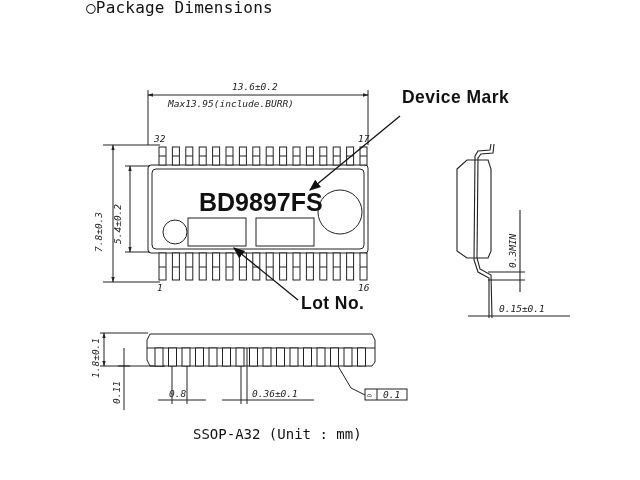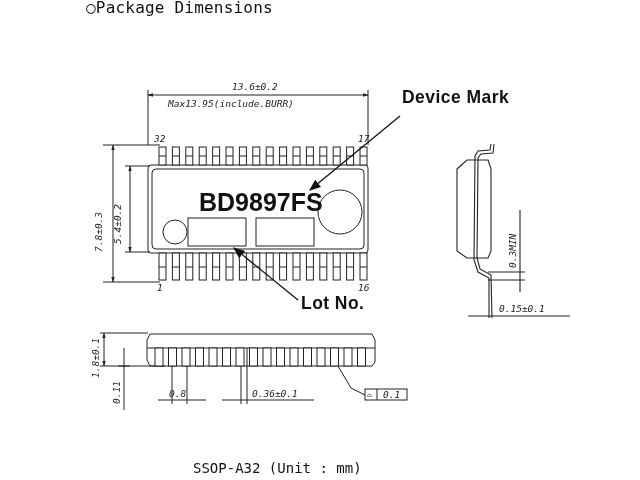--- a/index.html
+++ b/index.html
@@ -1,18 +1,18 @@
 <!DOCTYPE html>
 <html><head>
 <meta charset="utf-8">
 <style>
   html, body { margin:0; padding:0; background:#ffffff; }
   body { width:640px; height:480px; position:relative; overflow:hidden; font-family:"DejaVu Sans", sans-serif; color:#111; }
   .heading { position:absolute; left:86px; top:-2px; font-family:"DejaVu Sans Mono", monospace; font-size:16px; letter-spacing:0.2px; color:#111; }
-  .caption { position:absolute; left:193px; top:460px; font-family:"DejaVu Sans Mono", monospace; font-size:14px; color:#111; }
+  .caption { position:absolute; left:193px; top:426px; font-family:"DejaVu Sans Mono", monospace; font-size:14px; color:#111; }
   .callout { position:absolute; font-family:"Liberation Sans", sans-serif; font-weight:bold; font-size:19px; color:#111; letter-spacing:0.5px; transform:scaleX(0.92); transform-origin:left top; }
   .dev { left:402px; top:86px; }
   .lot { left:301px; top:292px; }
   svg { position:absolute; left:0; top:0; }
   .dim { font-family:"DejaVu Sans Mono", monospace; font-style:italic; font-size:9.5px; fill:#222; }
   .mark { font-family:"Liberation Sans", sans-serif; font-weight:bold; font-size:25px; fill:#111; }
 </style>
 </head>
 <body>
 

